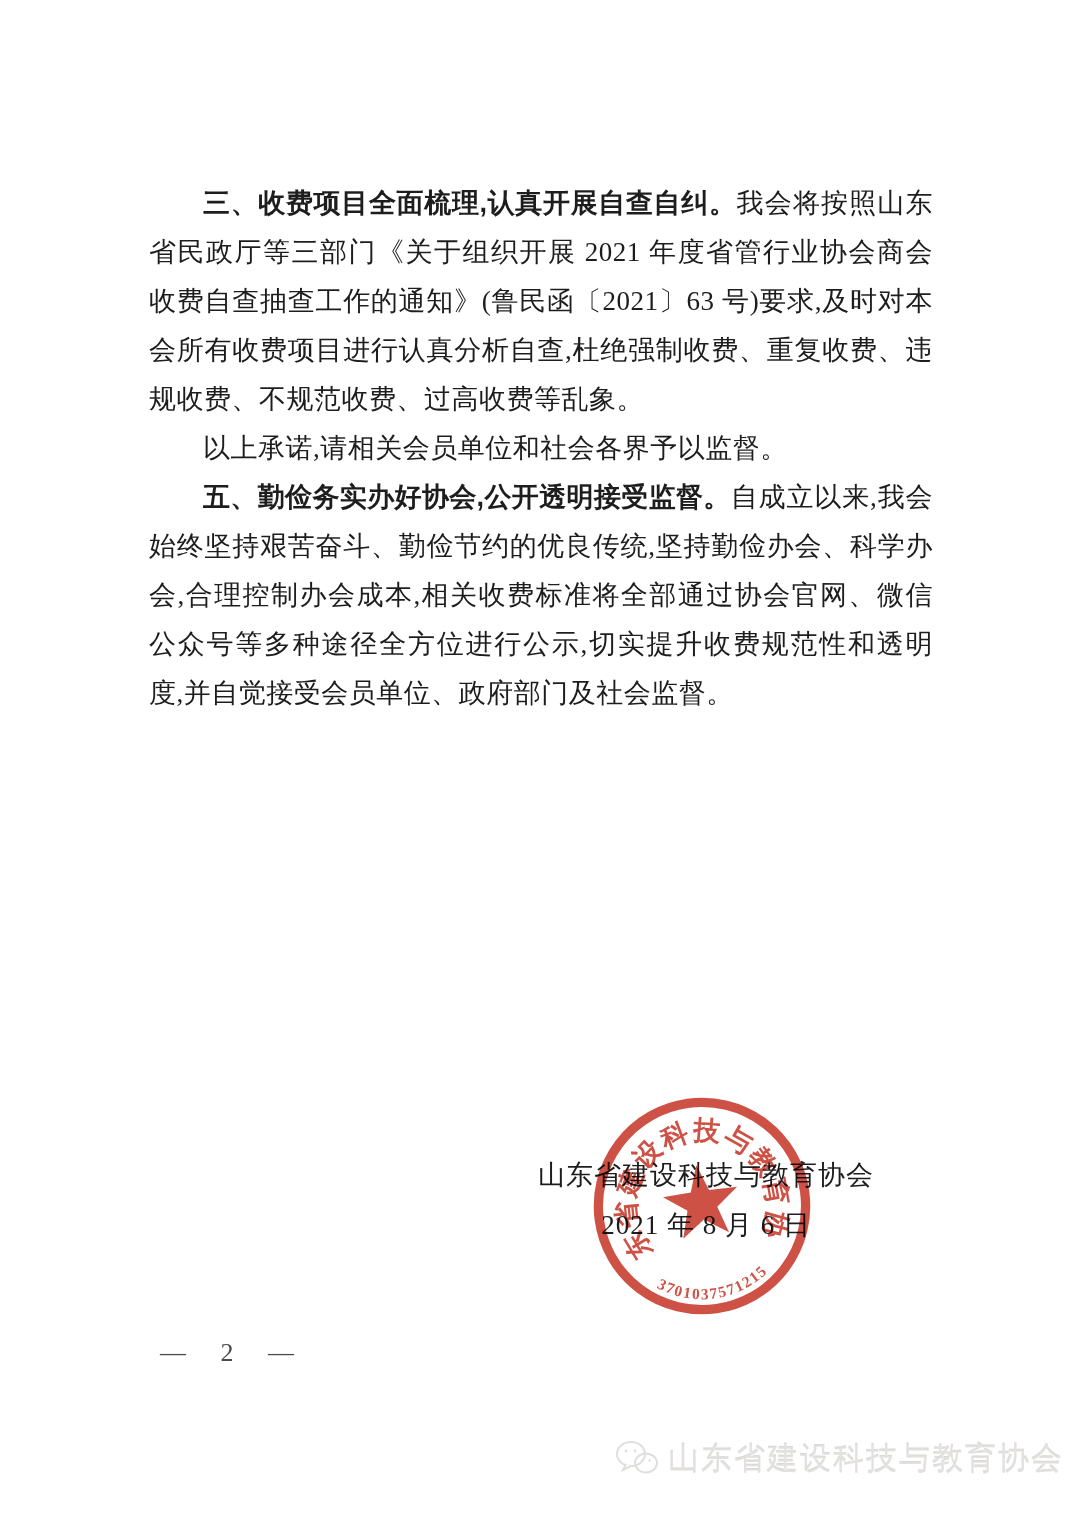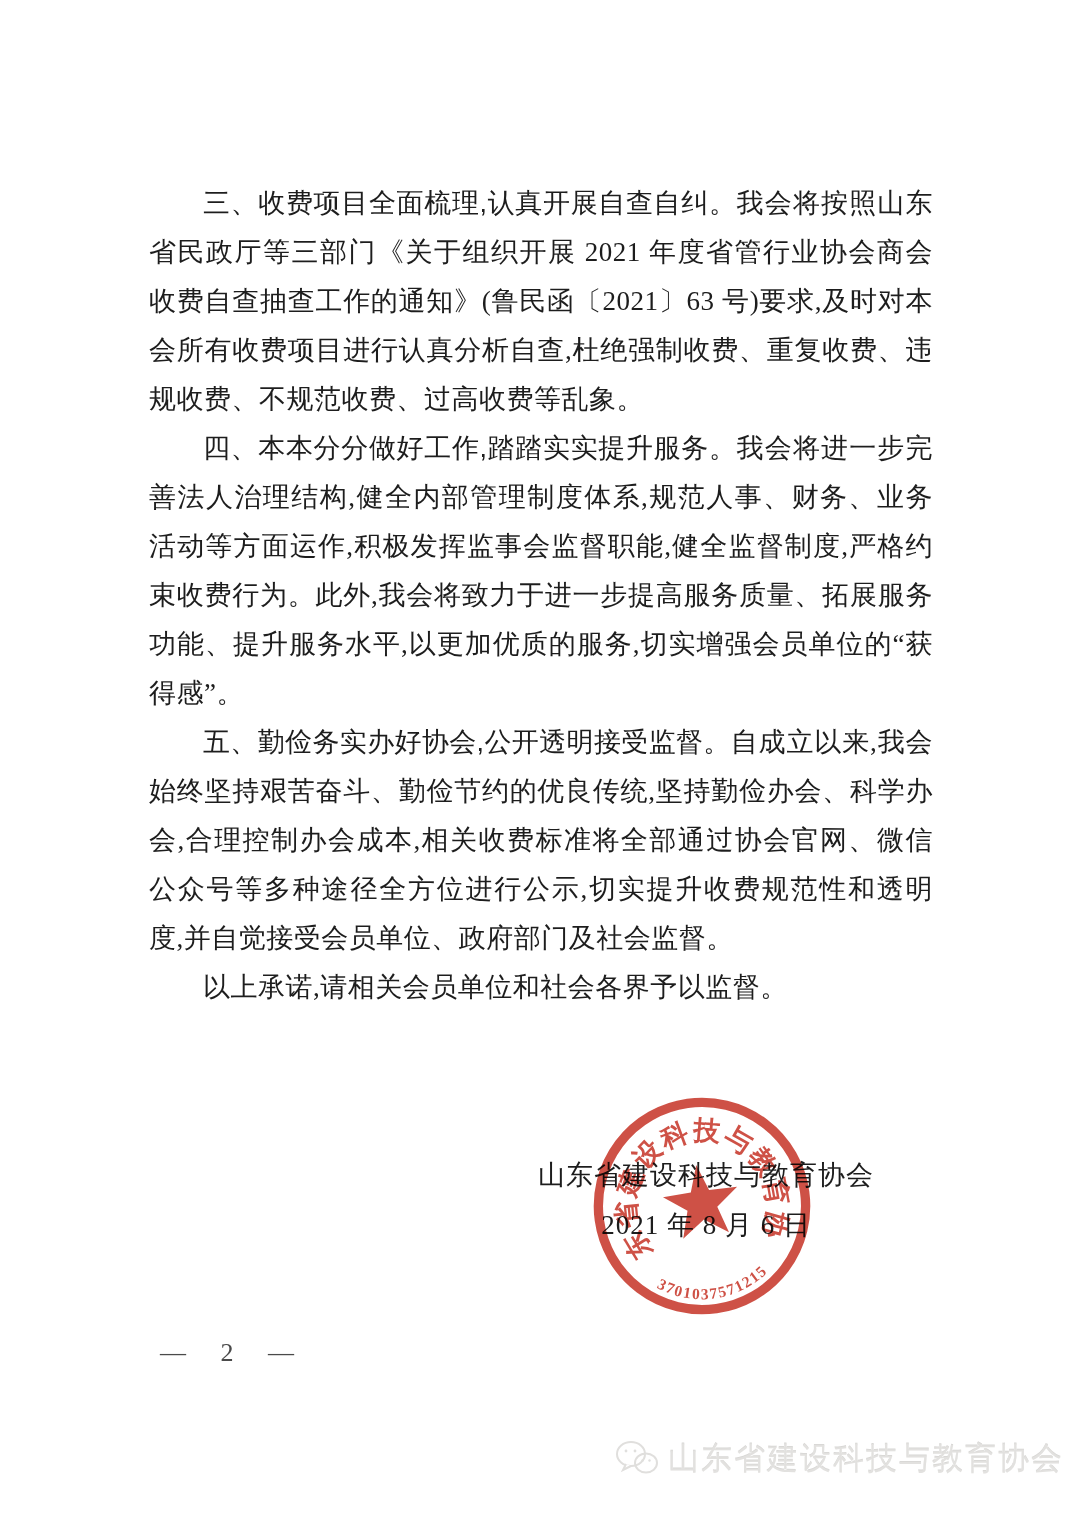--- a/index.html
+++ b/index.html
@@ -20,21 +20,21 @@
     width: 784px;
     font-size: 27px;
     line-height: 49px;
     text-align: justify;
     text-justify: inter-character;
     letter-spacing: 0.5px;
   }
   .para { text-indent: 2em; margin: 0; }
   .para-heading {
     font-family: "Liberation Sans", "DejaVu Sans", sans-serif;
-    font-weight: 400;
+    font-weight: 700;
     letter-spacing: 0;
   }
   .signature {
     position: absolute;
     left: 536px;
     top: 1158px;
     width: 340px;
     text-align: center;
     font-size: 27px;
     color: #1d1d1d;
@@ -80,23 +80,22 @@
   }
   .footer-watermark svg { display: block; }
 </style>
 </head>
 <body>
 
 <div class="page">
 
   <main class="content">
     <p class="para"><span class="para-heading">三、收费项目全面梳理,认真开展自查自纠。</span><span>我会将按照山东省民政厅等三部门《关于组织开展 2021 年度省管行业协会商会收费自查抽查工作的通知》(鲁民函〔2021〕63 号)要求,及时对本会所有收费项目进行认真分析自查,杜绝强制收费、重复收费、违规收费、不规范收费、过高收费等乱象。</span></p>
-    <p class="para"><span class="para-heading">四、本本分分做好工作,踏踏实实提升服务。</span><span>我会将进一步完善法人治理结构,健全内部管理制度体系,规范人事、财务、业务活动等方面运作,积极发挥监事会监督职能,健全监督制度,严格约束收费行为。此外,我会将致力于进一步提高服务质量、拓展服务功能、提升服务水平,以更加优质的服务,切实增强会员单位的“获得感”。</span></p>
+    <p class="para">以上承诺,请相关会员单位和社会各界予以监督。</p>
     <p class="para"><span class="para-heading">五、勤俭务实办好协会,公开透明接受监督。</span><span>自成立以来,我会始终坚持艰苦奋斗、勤俭节约的优良传统,坚持勤俭办会、科学办会,合理控制办会成本,相关收费标准将全部通过协会官网、微信公众号等多种途径全方位进行公示,切实提升收费规范性和透明度,并自觉接受会员单位、政府部门及社会监督。</span></p>
-    <p class="para">以上承诺,请相关会员单位和社会各界予以监督。</p>
   </main>
 
   <div class="signature">
     <div class="org">山东省建设科技与教育协会</div>
     <div class="date">2021 年 8 月 6 日</div>
   </div>
 
   <svg class="seal" viewBox="0 0 220 220" aria-hidden="true">
     <defs>
       <path id="sealArcTop" d="M 54.6,142.0 A 64,64 0 1 1 165.4,142.0"></path>

